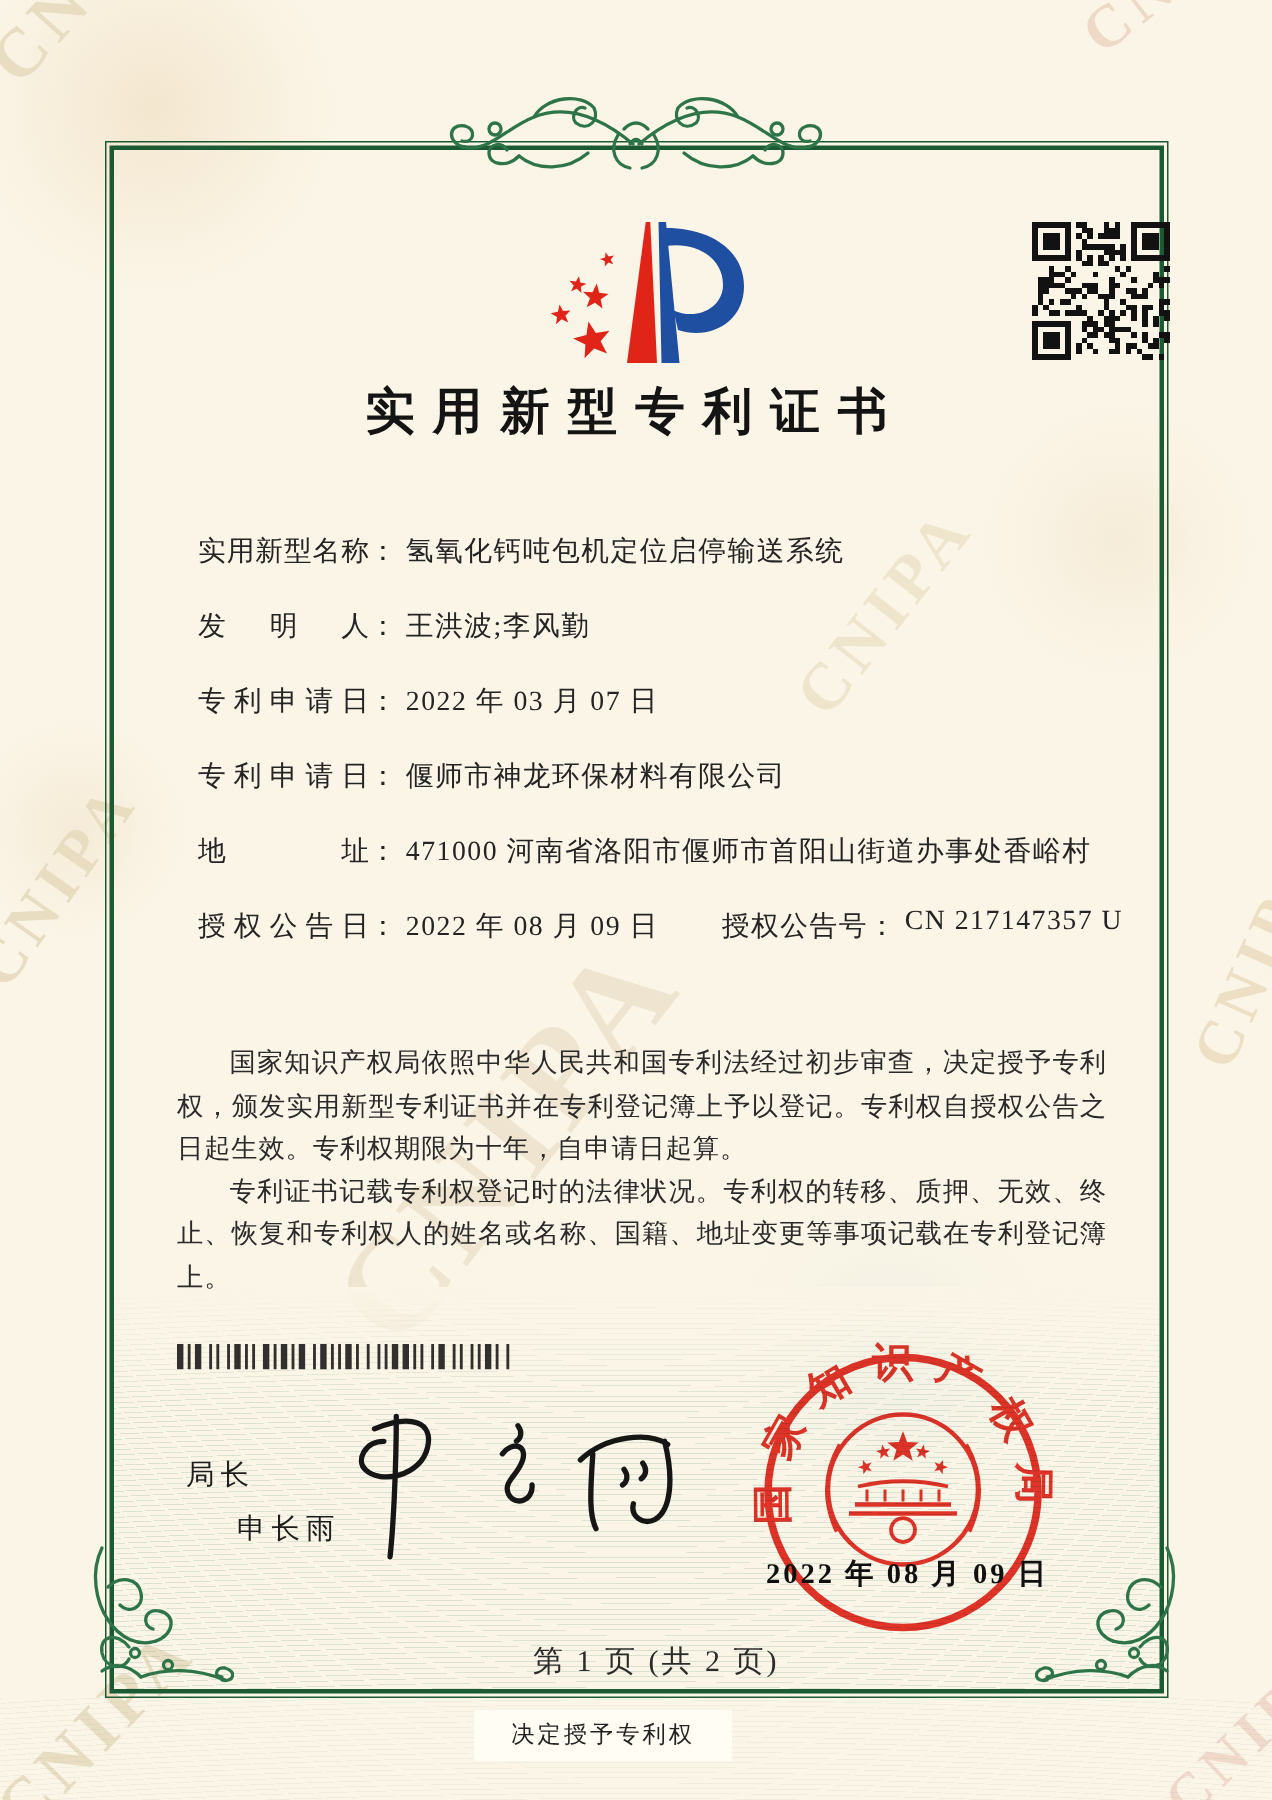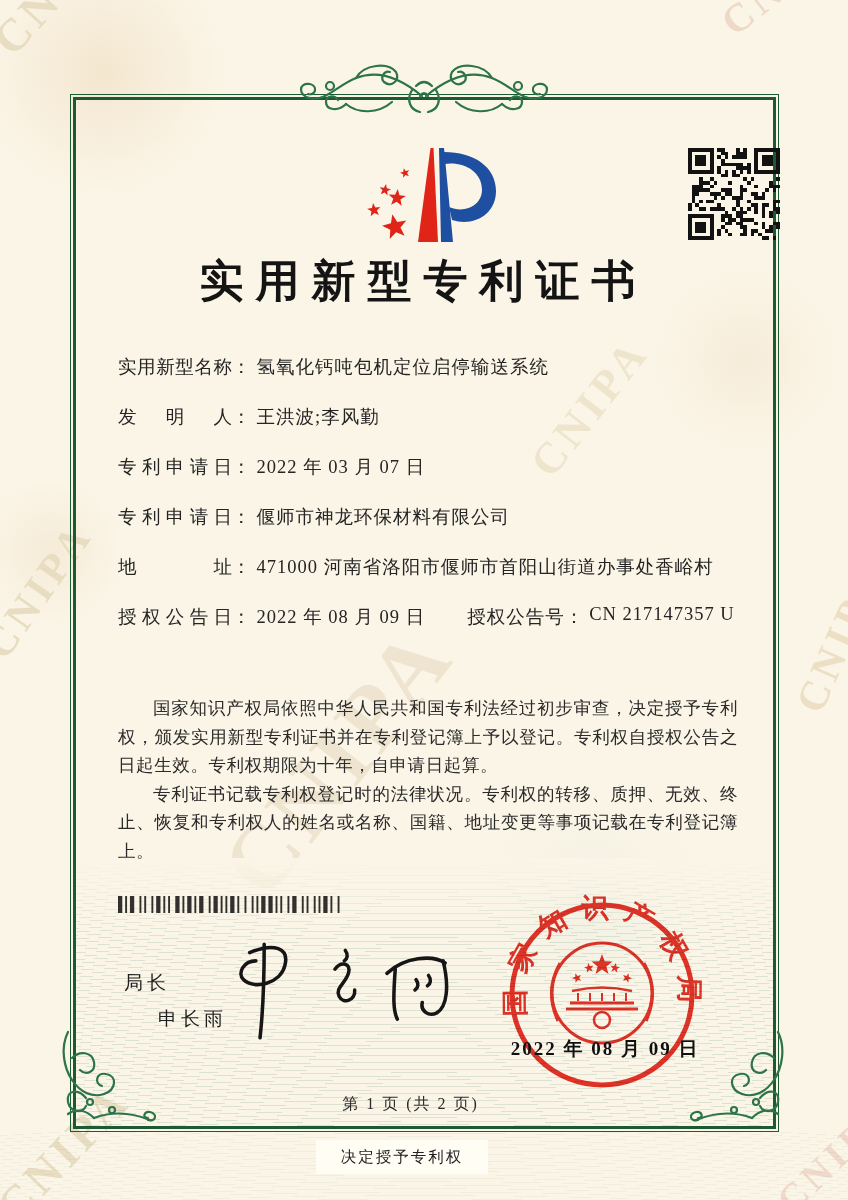--- a/index.html
+++ b/index.html
@@ -40,46 +40,46 @@
   .ornament-top{position:absolute;left:294px;top:56px;width:260px;height:70px;}
   .corner{position:absolute;width:100px;height:106px;}
   .corner-br{left:690px;top:1026px;}
   .corner-bl{left:56px;top:1026px;transform:scaleX(-1);}
   svg .grn{stroke:#2d7448;fill:none;stroke-width:2.2;stroke-linecap:round;}
   
   .cert-no{position:absolute;left:100px;top:148px;font-size:19px;letter-spacing:3px;color:#2c2c2c;}
   .logo{position:absolute;left:352px;top:140px;width:160px;height:120px;}
   .qr{position:absolute;left:688px;top:148px;width:92px;height:92px;}
   .title{position:absolute;left:70px;top:252px;width:707px;text-align:center;
-    font-size:44px;font-weight:bold;letter-spacing:12px;color:#141414;}
+    font-size:33px;font-weight:bold;letter-spacing:12px;color:#141414;}
   
   .fields{position:absolute;left:118px;top:354px;width:630px;font-size:18.5px;color:#242424;}
   .frow{height:50px;white-space:nowrap;}
-  .f-label{display:inline-block;width:114px;text-align:justify;text-align-last:justify;vertical-align:top;}
+  .f-label{display:inline-block;width:114px;text-align:justify;text-align-last:justify;vertical-align:top;margin-left:14px;}
   .f-colon{display:inline-block;margin-right:6px;vertical-align:top;}
   .f-value{letter-spacing:1px;vertical-align:top;}
   .f-second{margin-left:42px;}
   
   .paras{position:absolute;left:118px;top:694px;width:620px;font-size:17.5px;
     line-height:1.63;color:#2a2a2a;letter-spacing:.6px;text-align:justify;}
   .paras p{margin:0;text-indent:2em;}
   
   .barcode{position:absolute;left:118px;top:896px;width:222px;height:17px;}
   
   .sig-title{position:absolute;left:124px;top:970px;font-size:19px;letter-spacing:4px;color:#1d1d1d;}
   .sig-name{position:absolute;left:124px;top:1006px;font-size:19px;letter-spacing:4px;color:#1d1d1d;margin-left:34px;}
   .sig-script{position:absolute;left:212px;top:938px;width:250px;height:104px;}
   
   .seal{position:absolute;left:487px;top:880px;width:230px;height:230px;
     mix-blend-mode:multiply;opacity:.93;}
   .seal-date{position:absolute;left:505px;top:1036px;width:200px;text-align:center;
     font-size:19px;letter-spacing:2px;color:#101010;font-weight:bold;}
   
-  .page-info{position:absolute;left:57px;top:1094px;width:707px;text-align:center;
-    font-size:16px;letter-spacing:2px;color:#2b2b2b;}
+  .page-info{position:absolute;left:84px;top:1094px;width:707px;text-align:center;
+    font-size:20px;letter-spacing:2px;color:#2b2b2b;}
   .cont-box{position:absolute;left:316px;top:1140px;width:172px;height:34px;line-height:34px;
     background:#fffdf4;text-align:center;font-size:15.5px;letter-spacing:2px;color:#222;}
 </style>
 </head>
 <body>
 
 <div id="page">
 
   <div class="wm wm1">CNIPA</div>
   <div class="wm wm2">CNIPA</div>

